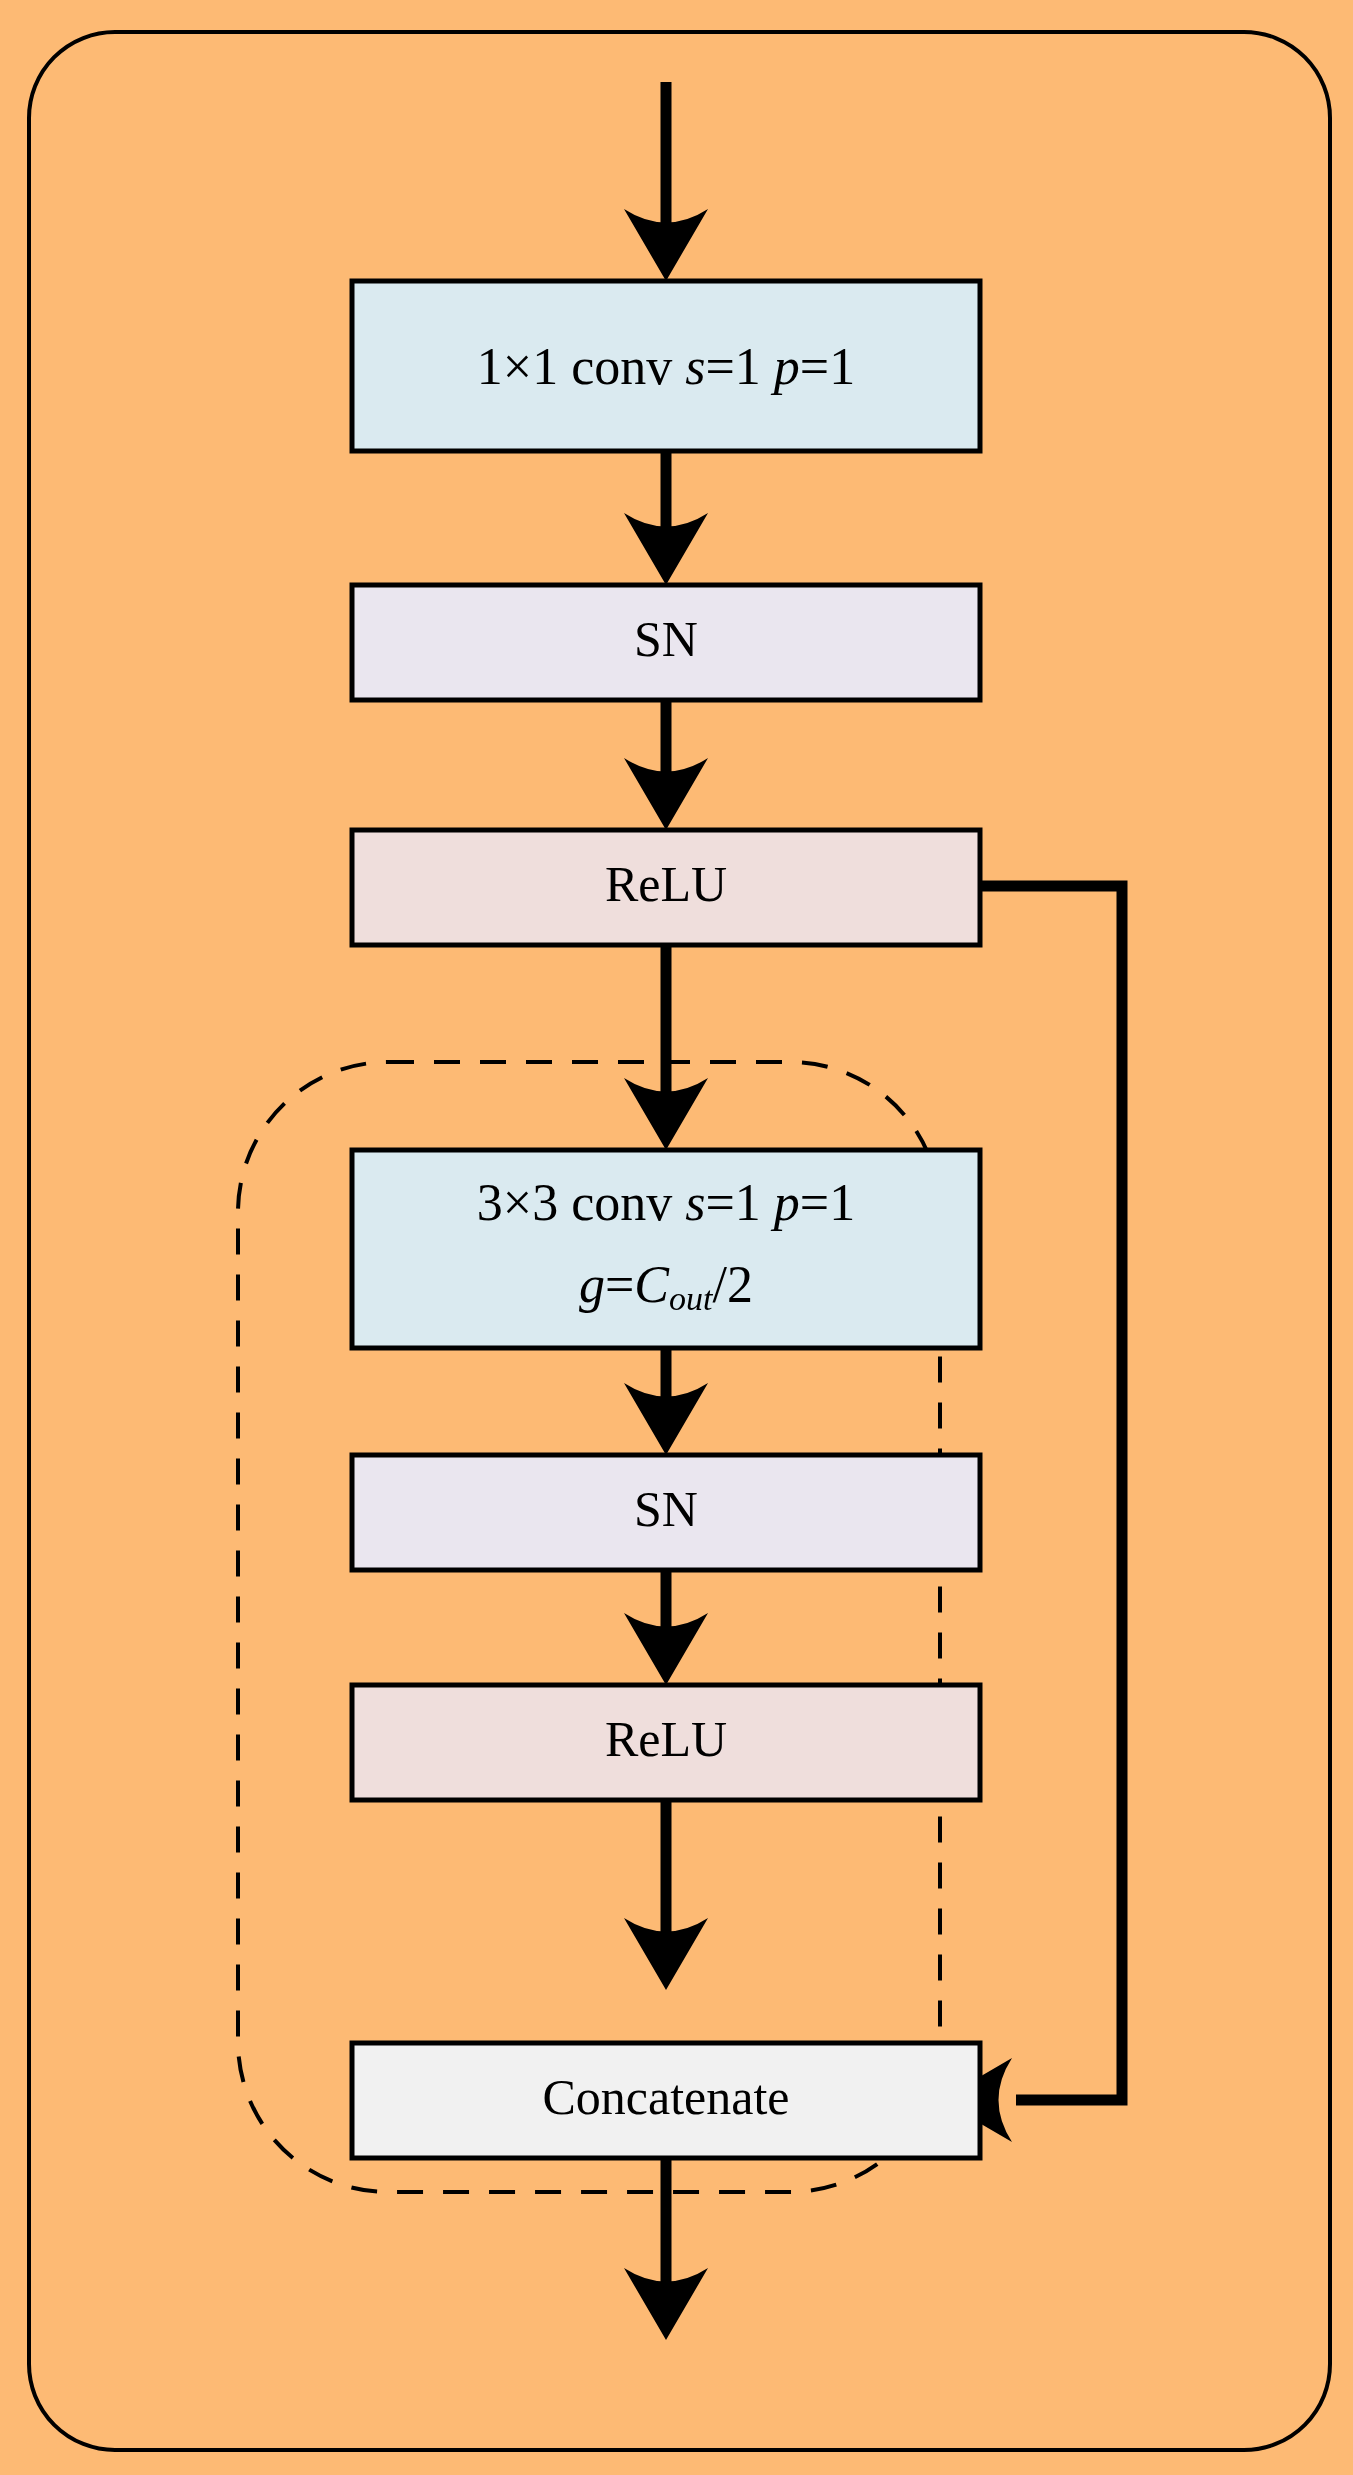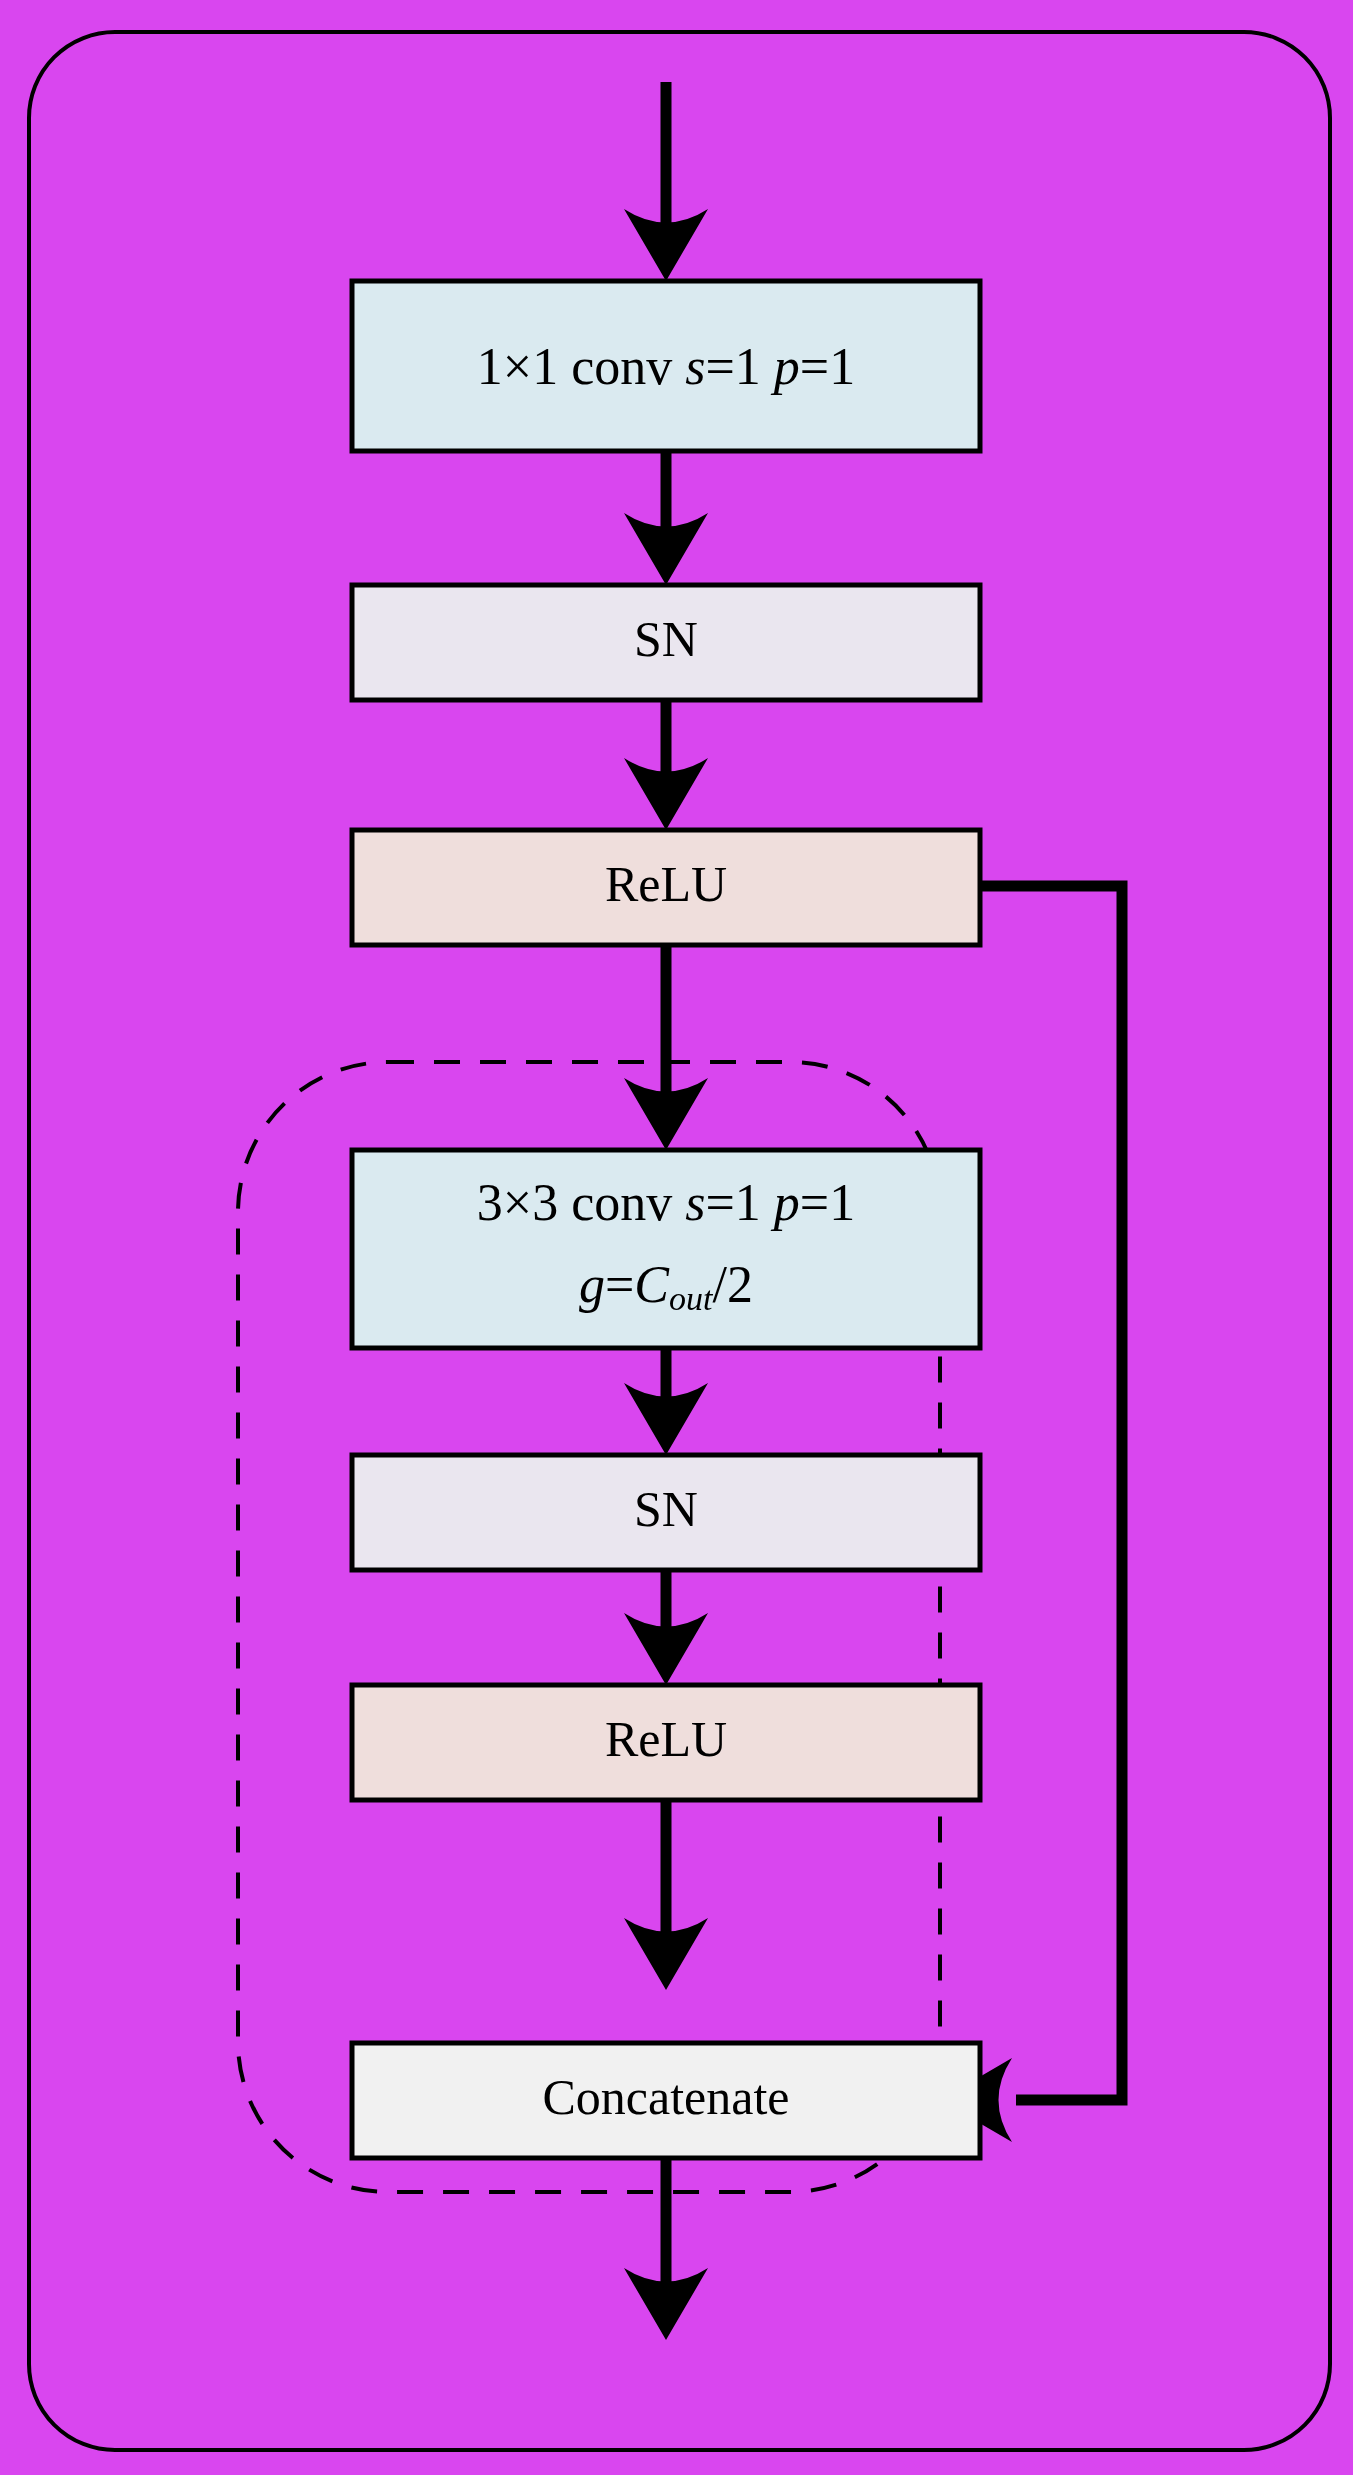--- a/index.html
+++ b/index.html
@@ -7,21 +7,21 @@
     padding: 0;
     background: #ffffff;
   }
   body {
     font-family: "Liberation Serif", "DejaVu Serif", serif;
   }
   #stage {
     position: relative;
     width: 1353px;
     height: 2475px;
-    background: #d946ef;
+    background: #fdba74;
     overflow: hidden;
   }
   #diagram-svg {
     position: absolute;
     left: 0;
     top: 0;
     width: 1353px;
     height: 2475px;
     display: block;
   }

